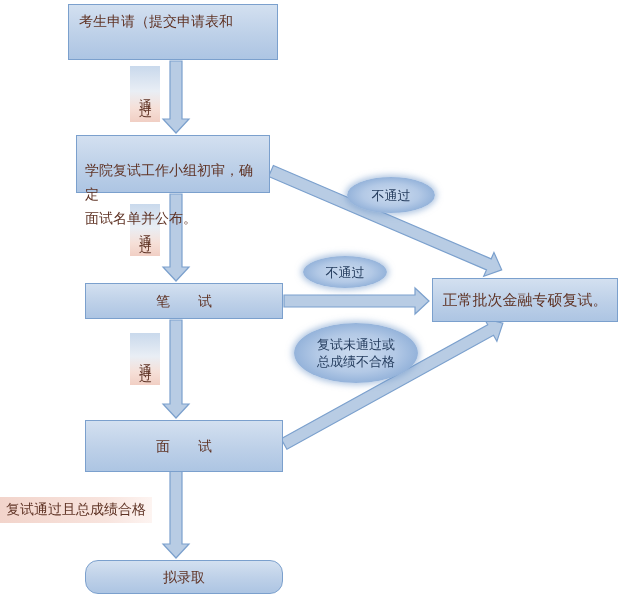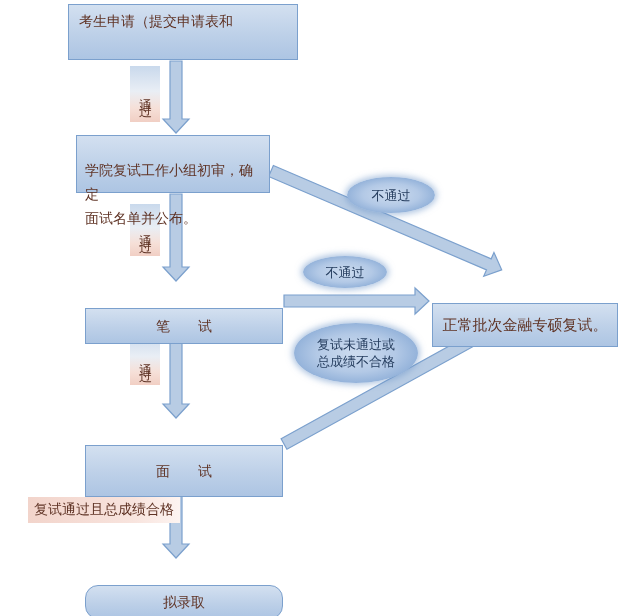--- a/index.html
+++ b/index.html
@@ -11,22 +11,22 @@
   .box{
     position:absolute;
     box-sizing:border-box;
     background:linear-gradient(180deg,#d3e0f0 0%,#bdd0e8 55%,#adc5e3 100%);
     border:1.5px solid #7ba0cd;
     color:#5f3325;
     font-size:14px;
     line-height:24px;
     z-index:3;
   }
-  .box.center{display:flex;align-items:center;justify-content:center;text-align:right;margin-top:25px;}
-  #box-apply{left:68px;top:4px;width:230px;height:56px;padding:4px 10px;}
+  .box.center{display:flex;align-items:center;justify-content:center;text-align:right;}
+  #box-apply{left:68px;top:4px;width:210px;height:56px;padding:4px 10px;}
   #box-review{left:76px;top:135px;width:194px;height:58px;padding:22px 8px;}
   #box-written{left:85px;top:283px;width:198px;height:36px;}
   #box-interview{left:85px;top:420px;width:198px;height:52px;}
   #box-admit{left:85px;top:560px;width:198px;height:34px;border-radius:13px;}
   #box-normal{left:432px;top:278px;width:186px;height:44px;font-size:15px;}
   
   .pass-label{
     position:absolute;width:30px;
     background:linear-gradient(180deg,#c9d9ec 0%,#e9eef5 45%,#f6e0d8 75%,#f1cfc4 100%);
     color:#5f3325;font-size:13px;
@@ -36,21 +36,21 @@
   }
   #pass-1{left:130px;top:66px;height:56px;}
   #pass-2{left:130px;top:204px;height:52px;}
   #pass-3{left:130px;top:333px;height:52px;}
   
   #final-pass-label{
     position:absolute;left:0;top:497px;width:152px;height:26px;
     background:linear-gradient(90deg,#f2d4cb 0%,#f8e4de 70%,#fdf4f1 100%);
     color:#5f3325;font-size:14px;
     display:flex;align-items:center;justify-content:center;
-    z-index:2;white-space:nowrap;margin-left:28px;
+    z-index:2;white-space:nowrap;
   }
   
   .fail-ellipse{
     position:absolute;border-radius:50%;
     background:radial-gradient(ellipse at center,#cddcef 0%,#b3c9e6 45%,#8fafd8 75%,#6e96c8 100%);
     box-shadow:0 0 6px 2px rgba(110,150,200,0.55);
     color:#263e5f;font-size:13px;line-height:17px;
     display:flex;flex-direction:column;align-items:center;justify-content:center;
     text-align:center;z-index:4;
   }

